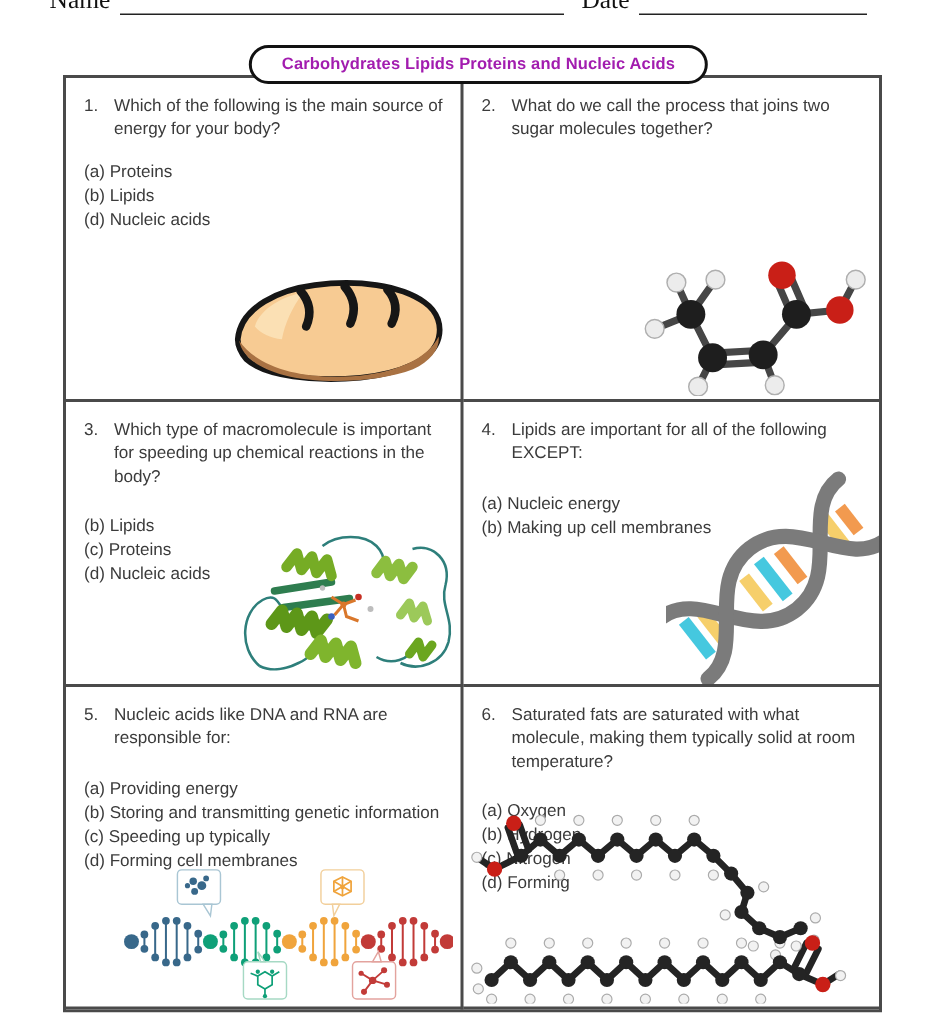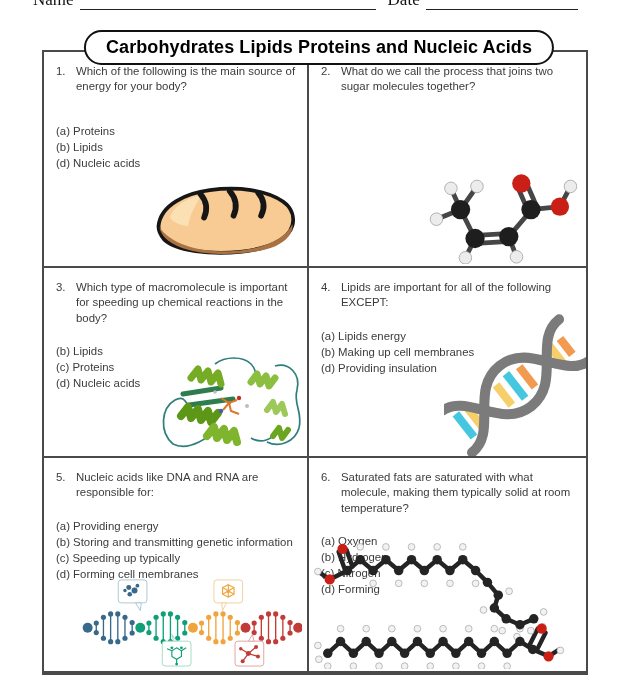--- a/index.html
+++ b/index.html
@@ -6,34 +6,34 @@
   html,body { width:619px; height:675px; background:#fff; overflow:hidden; position:relative;
     font-family:"Liberation Sans", sans-serif; }
   .topline { position:absolute; top:-10px; left:33px; display:flex; align-items:flex-end;
     font-family:"Liberation Serif", serif; font-size:17px; color:#111; }
   .blank { border-bottom:1.6px solid #222; height:20px; }
   .blank-name { width:296px; margin-left:6px; }
   .blank-date { width:152px; margin-left:6px; }
   .date-label { margin-left:12px; }
   .title-pill { position:absolute; top:30px; left:319px; transform:translateX(-50%);
     background:#fff; border:2.2px solid #111; border-radius:22px; padding:5px 20px;
-    font-size:18px; font-weight:700; letter-spacing:.1px; color:#000000; white-space:nowrap; z-index:2; }
+    font-size:11px; font-weight:700; letter-spacing:.1px; color:#a21caf; white-space:nowrap; z-index:2; }
   .sheet { position:absolute; left:42px; top:50px; width:546px; height:625px;
     border:2px solid #4a4a4a; }
   .grid { display:grid; width:100%; height:100%;
     grid-template-columns:265px 1fr; grid-template-rows:216px 190px 1fr; }
   .cell { position:relative; padding:12px 6px 0 12px; overflow:hidden;
     font-size:11.4px; line-height:1.34; color:#3b3b3b; }
   .col1 { border-right:2px solid #4a4a4a; }
   .row1, .row2, .row3 { border-bottom:2px solid #4a4a4a; }
   .q { display:flex; gap:6px; }
   .qnum { min-width:14px; }
   .qtext { flex:1; }
   .opts { margin-top:17px; }
-  .opts-tall { margin-top:28px; }
+  .opts-tall { margin-top:12px; }
   .opt { padding-left:23px; text-indent:-23px; line-height:1.42; }
   svg { display:block; }
   .img-bread   { position:absolute; right:6px;  bottom:6px;  width:152px; }
   .img-mol2    { position:absolute; right:2px;  bottom:2px;  width:162px; }
   .img-protein { position:absolute; right:0;    bottom:0;    width:152px; }
   .img-dna4    { position:absolute; right:-6px; bottom:-2px; width:148px; }
   .img-dna5    { position:absolute; left:36px;  bottom:1px;  width:222px; }
   .img-fat6    { position:absolute; right:0;    bottom:2px;  width:276px; }
 </style>
 </head>
@@ -154,23 +154,22 @@
           <circle cx="60" cy="44" r="1.8" fill="#BDBDBD"></circle>
       </svg>
     </div>
 
     <div class="cell row2">
       <div class="q">
         <span class="qnum">4.</span>
         <span class="qtext">Lipids are important for all of the following EXCEPT:</span>
       </div>
       <div class="opts">
-        <div class="opt">(a) Lipids energy</div>
+        <div class="opt">(a) Nucleic energy</div>
         <div class="opt">(b) Making up cell membranes</div>
-        <div class="opt">(d) Providing insulation</div>
       </div>
       <svg class="img-dna4" viewBox="0 0 150 150">
         <g transform="rotate(-38 75 75)">
           <g transform="translate(3 75) scale(0.93)">
             <g stroke-width="9">
               <line x1="4" y1="-16" x2="4" y2="16" stroke="#45C8DF"></line>
               <line x1="18" y1="-12" x2="18" y2="12" stroke="#F6CF6B"></line>
               <line x1="58" y1="-14" x2="58" y2="14" stroke="#F6CF6B"></line>
               <line x1="74" y1="-17" x2="74" y2="17" stroke="#45C8DF"></line>
               <line x1="90" y1="-14" x2="90" y2="14" stroke="#F29A4F"></line>

